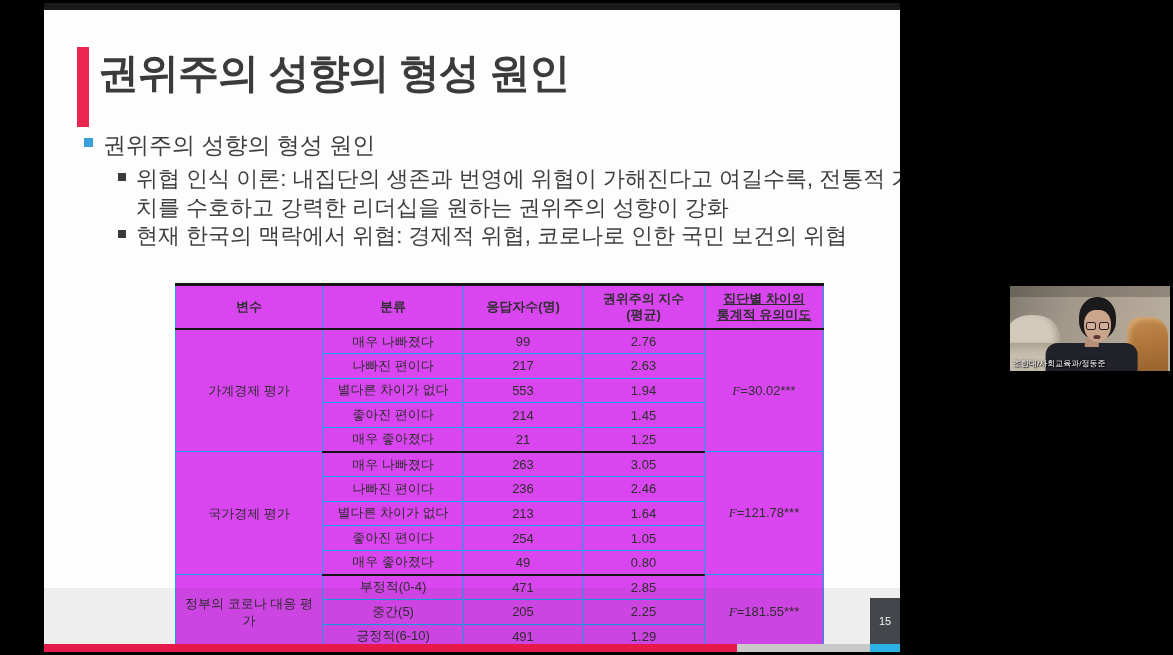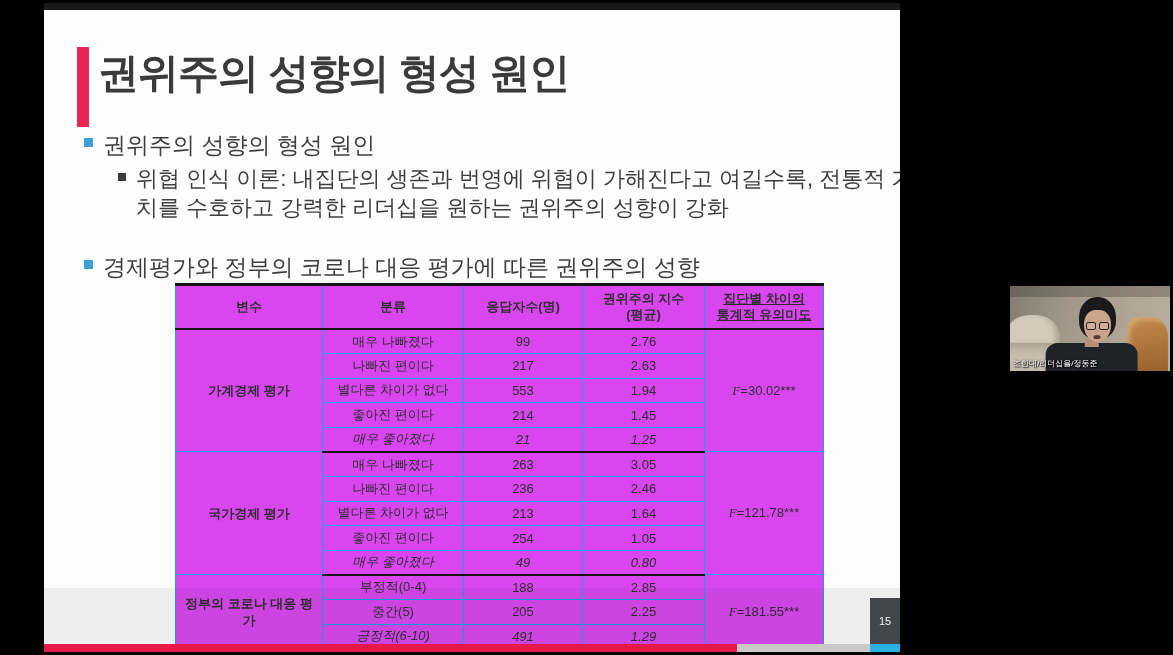--- a/index.html
+++ b/index.html
@@ -18,22 +18,22 @@
   .b2{left:74px;top:154px;width:796px;font-size:22px;line-height:29px;}
   .b3{left:74px;top:211px;width:796px;font-size:22px;}
   .b4{left:40px;top:242px;font-size:23px;}
   table.stats{position:absolute;left:131px;top:273px;border-collapse:collapse;table-layout:fixed;
     background:#d946ef;}
   table.stats th,table.stats td{border:1px solid #0ea5e9;padding:0 5px;text-align:center;
     color:#2e2e2e;font-size:13px;overflow:hidden;}
   table.stats thead th{height:42px;font-weight:700;white-space:pre-line;line-height:16px;
     border-top:3px solid #151515;border-bottom:2px solid #151515;}
   table.stats tbody tr{height:24.6px;}
-  table.stats tr.group-end td{border-bottom:2px solid #151515;font-style:italic;}
-  td.var-cell{line-height:17px;font-weight:bold;}
+  table.stats tr.group-end td{border-bottom:2px solid #151515;}
+  td.var-cell{line-height:17px;}
   td.f-cell i{font-family:"Liberation Serif","DejaVu Serif",serif;font-style:italic;}
   .dimband{position:absolute;left:0;top:578px;width:856px;height:64px;background:rgba(40,40,45,0.07);}
   .bar{position:absolute;top:634px;height:8px;}
   .bar.red{left:0;width:693px;background:#e6194a;z-index:5;}
   .bar.gray{left:693px;width:133px;background:#c9c9c9;z-index:5;}
   .bar.cyan{left:826px;width:30px;background:#2bb2e4;z-index:5;}
   .pagetab{position:absolute;left:826px;top:588px;width:30px;height:46px;background:#43464b;
     z-index:6;display:flex;align-items:center;justify-content:center;}
   .pagetab span{color:#f2f2f2;font-size:11px;}
   .cam{position:absolute;left:1008px;top:283px;width:164px;height:91px;background:#000;
@@ -77,23 +77,23 @@
     <h1 class="title">권위주의 성향의 형성 원인</h1>
 
     <div class="bullet l1 b1">
       <span class="marker"></span>
       <span>권위주의 성향의 형성 원인</span>
     </div>
     <div class="bullet l2 b2">
       <span class="marker"></span>
       <span>위협 인식 이론: 내집단의 생존과 번영에 위협이 가해진다고 여길수록, 전통적 가치를 수호하고 강력한 리더십을 원하는 권위주의 성향이 강화</span>
     </div>
-    <div class="bullet l1 b4">
+    <div class="bullet l2 b3">
       <span class="marker"></span>
-      <span>경제평가와 정부의 코로나 대응 평가에 따른 권위주의 성향</span>
+      <span>현재 한국의 맥락에서 위협: 경제적 위협, 코로나로 인한 국민 보건의 위협</span>
     </div>
 
     <table class="stats">
       <thead>
           <tr>
             <th style="width: 136px;">변수</th>
             <th style="width: 130px;">분류</th>
             <th style="width: 108px;">응답자수(명)</th>
             <th style="width: 111px;">권위주의 지수
 (평균)</th>
@@ -152,21 +152,21 @@
             <td>1.05</td>
           </tr>
           <tr class="group-end">
             <td>매우 좋아졌다</td>
             <td>49</td>
             <td>0.80</td>
           </tr>
           <tr>
             <td rowspan="3" class="var-cell">정부의 코로나 대응 평가</td>
             <td>부정적(0-4)</td>
-            <td>188</td>
+            <td>471</td>
             <td>2.85</td>
             <td rowspan="3" class="f-cell"><i>F</i><span>=181.55***</span></td>
           </tr>
           <tr>
             <td>중간(5)</td>
             <td>205</td>
             <td>2.25</td>
           </tr>
           <tr class="group-end">
             <td>긍정적(6-10)</td>
@@ -196,16 +196,16 @@
       <div class="cam-head">
         <div class="cam-hair"></div>
         <div class="cam-face">
           <div class="cam-glasses">
             <div class="cam-lens"></div>
             <div class="cam-lens"></div>
           </div>
           <div class="cam-mouth"></div>
         </div>
       </div>
-      <div class="cam-caption">조한대/리더십을/정동준</div>
+      <div class="cam-caption">조한대/사회교육과/정동준</div>
     </div>
   </div>
 </div>
 
 </body></html>

